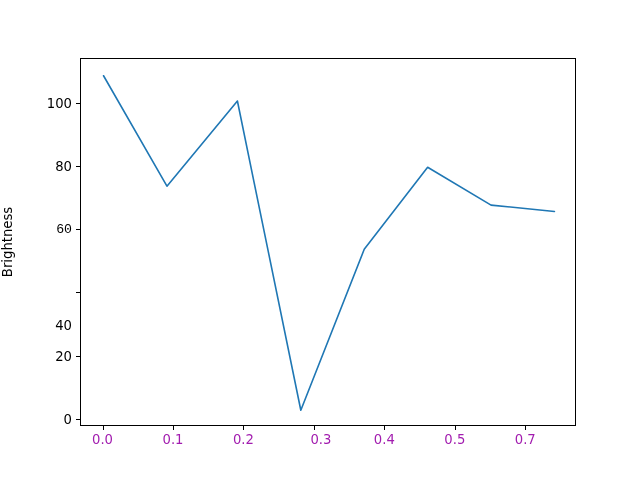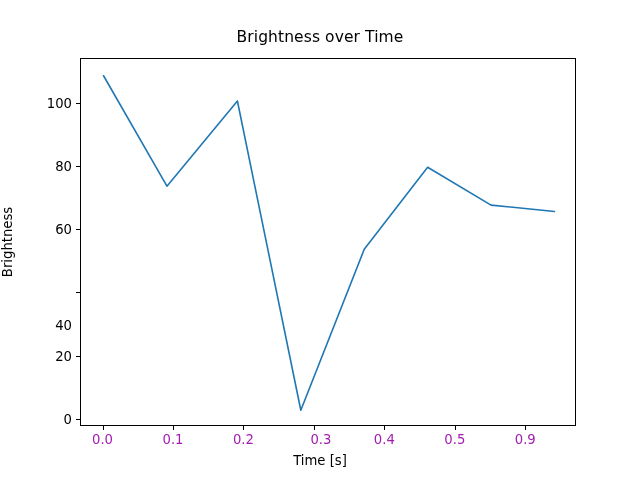--- a/index.html
+++ b/index.html
@@ -95,56 +95,54 @@
     transform: rotate(-90deg) translate(-50%, 0);
     transform-origin: 0 0;
     white-space: nowrap;
   }
 </style>
 </head>
 <body>
 
 <div id="figure">
 
-  <div class="chart-title">Brightness over Time</div>
 
   <div class="ylabel">Brightness</div>
 
   <div id="ytick-layer">
       <div class="ytick-label" style="top: 418.741px;">0</div>
       <div class="ytick-mark" style="top: 418.741px;"></div>
       <div class="ytick-label" style="top: 355.619px;">20</div>
       <div class="ytick-mark" style="top: 355.619px;"></div>
       <div class="ytick-label" style="top: 292.497px; margin-top: 33px;">40</div>
       <div class="ytick-mark" style="top: 292.497px;"></div>
-      <div class="ytick-label" style="top: 229.376px;">60</div>
+      <div class="ytick-label" style="top: 229.376px; font-family: Liberation Mono, monospace;">60</div>
       <div class="ytick-mark" style="top: 229.376px;"></div>
       <div class="ytick-label" style="top: 166.254px;">80</div>
       <div class="ytick-mark" style="top: 166.254px;"></div>
       <div class="ytick-label" style="top: 103.132px;">100</div>
       <div class="ytick-mark" style="top: 103.132px;"></div>
     </div>
   <div id="xtick-layer">
       <div class="xtick-label" style="left: 102.545px;">0.0</div>
       <div class="xtick-mark" style="left: 102.545px;"></div>
       <div class="xtick-label" style="left: 173px;">0.1</div>
       <div class="xtick-mark" style="left: 173px;"></div>
       <div class="xtick-label" style="left: 243.455px;">0.2</div>
       <div class="xtick-mark" style="left: 243.455px;"></div>
       <div class="xtick-label" style="left: 313.909px; margin-left: 7px;">0.3</div>
       <div class="xtick-mark" style="left: 313.909px;"></div>
       <div class="xtick-label" style="left: 384.364px;">0.4</div>
       <div class="xtick-mark" style="left: 384.364px;"></div>
       <div class="xtick-label" style="left: 454.818px;">0.5</div>
       <div class="xtick-mark" style="left: 454.818px;"></div>
-      <div class="xtick-label" style="left: 525.273px;">0.9</div>
+      <div class="xtick-label" style="left: 525.273px;">0.7</div>
       <div class="xtick-mark" style="left: 525.273px;"></div>
     </div>
 
   <div class="plot-frame">
     <svg class="plot-svg" id="plot-svg" width="496" height="368">
       <polyline id="series-line" fill="none" stroke="#1f77b4" stroke-width="1.6" stroke-linejoin="round" stroke-linecap="round" points="22.55,16.73 85.95,127.19 156.41,41.98 219.82,351.27 283.23,190.31 346.64,108.25 410.05,146.13 473.45,152.44"></polyline>
     </svg>
   </div>
 
-  <div class="xlabel">Time [s]</div>
 
 </div>
 
 </body></html>

